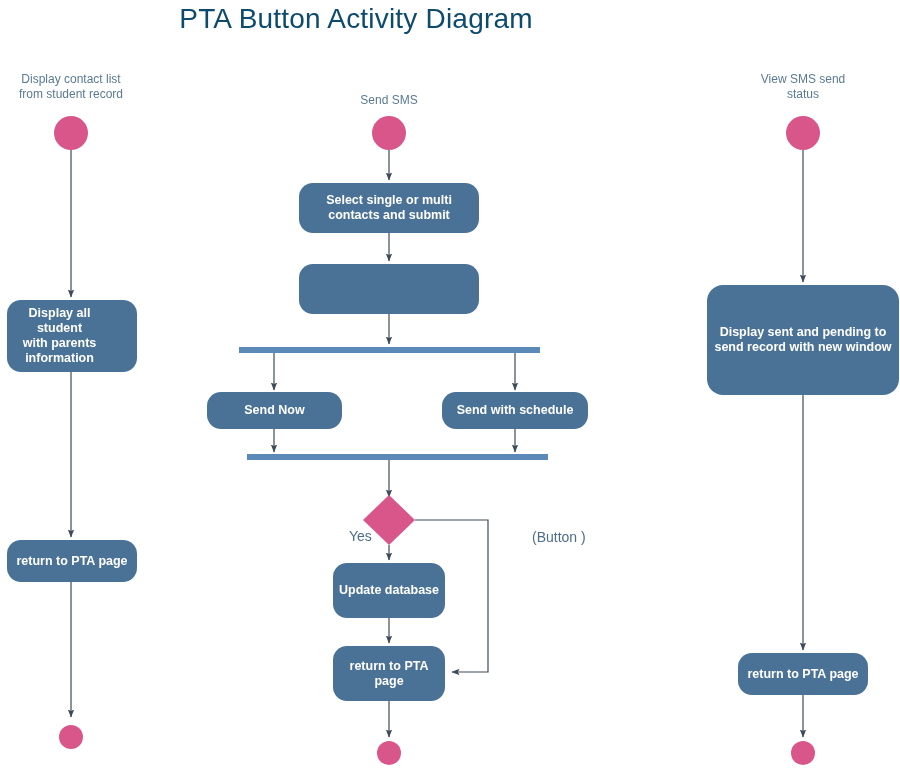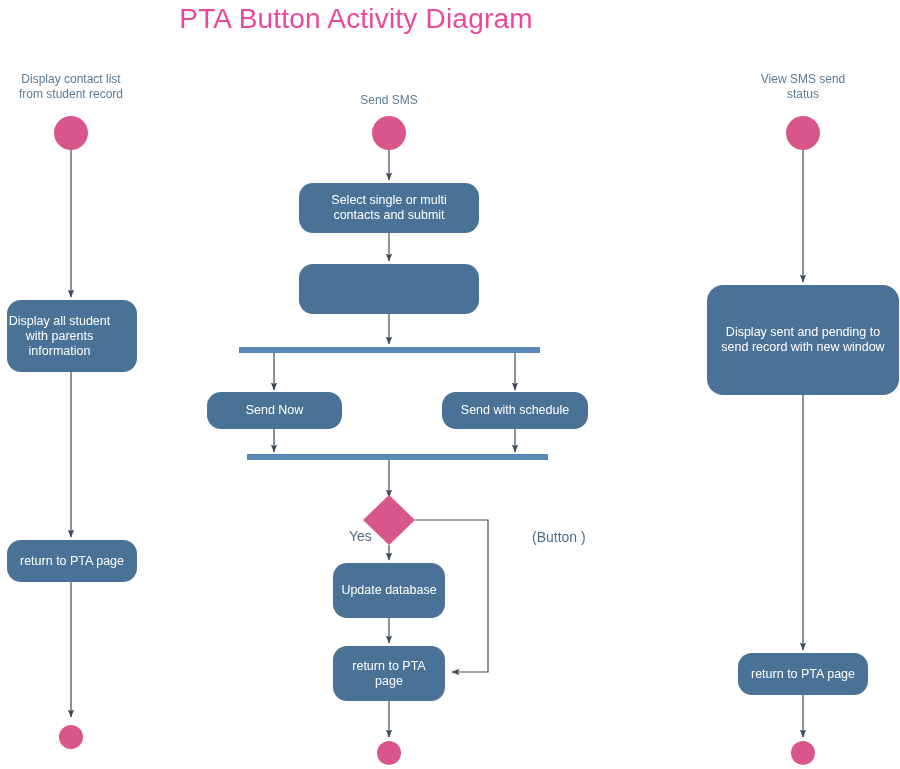--- a/index.html
+++ b/index.html
@@ -24,41 +24,42 @@
     width: 900px;
     height: 769px;
   }
   .diagram-title {
     position: absolute;
     left: 0;
     top: 3px;
     width: 712px;
     text-align: center;
     font-size: 28px;
-    color: #ec4899;
+    color: #0c4a6e;
     letter-spacing: 0.2px;
     font-weight: normal;
   }
   .swim-label {
     position: absolute;
     text-align: center;
     font-size: 12px;
     line-height: 15px;
     color: #5a7a92;
   }
   .node-text {
     position: absolute;
     text-align: center;
     color: #ffffff;
     font-size: 12.5px;
     line-height: 15px;
     display: flex;
     align-items: center;
     justify-content: center;
     pointer-events: none;
+    font-weight: bold;
   }
   .edge-label {
     position: absolute;
     font-size: 14px;
     color: #4e6d86;
     text-align: right;
     white-space: nowrap;
     margin-left: 31px;
   }
 </style>

